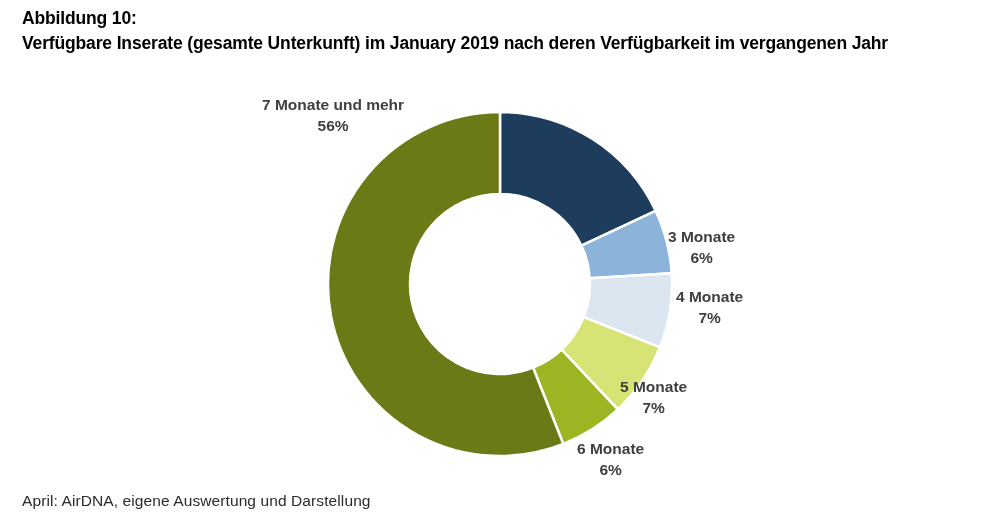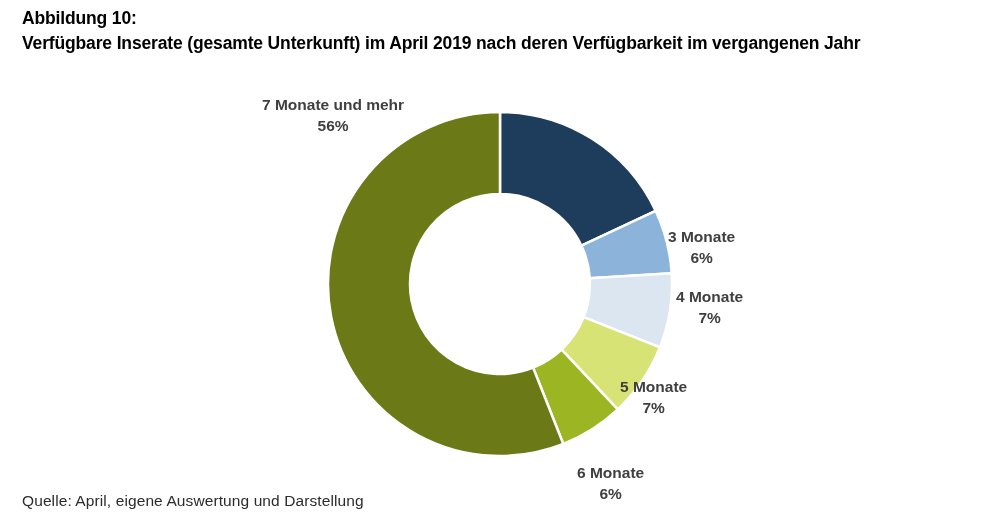--- a/index.html
+++ b/index.html
@@ -66,38 +66,38 @@
   }
   .data-label .pct {
     display: block;
   }
 
   #label-7plus  { left: 262px; top: 32px;  text-align: center; }
   #label-bis2   { left: 610px; top: 53px;  text-align: center; }
   #label-3mon   { left: 668px; top: 156px; text-align: center; margin-top: 8px; }
   #label-4mon   { left: 676px; top: 224px; text-align: center; }
   #label-5mon   { left: 620px; top: 314px; text-align: center; }
-  #label-6mon   { left: 577px; top: 376px; text-align: center; margin-top: 24px; }
+  #label-6mon   { left: 577px; top: 376px; text-align: center; }
 
   
   #source-line {
     position: absolute;
     left: 22px;
     top: 492px;
     font-size: 15.5px;
     color: #2b2b2b;
     letter-spacing: 0.1px;
   }
 </style>
 </head>
 <body>
 
 <div id="figure-title">
   <span class="fig-number">Abbildung 10:</span>
-  <span class="fig-text">Verfügbare Inserate (gesamte Unterkunft) im April 2019 nach deren Verfügbarkeit im vergangenen Jahr</span>
+  <span class="fig-text">Verfügbare Inserate (gesamte Unterkunft) im January 2019 nach deren Verfügbarkeit im vergangenen Jahr</span>
 </div>
 
 <div id="chart-area">
 
   <svg id="donut-svg" width="1000" height="415" viewBox="0 0 1000 415">
     <g id="donut-slices">
         <path d="M 500 50 A 172 172 0 0 1 655.6302530241553 148.7659618508075 L 581.4344347219418 183.67986375914347 A 90 90 0 0 0 500 132 Z" fill="#1e3d5c" stroke="#ffffff" stroke-width="2.5" stroke-linejoin="round"></path>
         <path d="M 655.6302530241553 148.7659618508075 A 172 172 0 0 1 671.6605972896627 211.20003064095806 L 589.8224055585445 216.34885324236177 A 90 90 0 0 0 581.4344347219418 183.67986375914347 Z" fill="#8cb4da" stroke="#ffffff" stroke-width="2.5" stroke-linejoin="round"></path>
         <path d="M 671.6605972896627 211.20003064095806 A 172 172 0 0 1 659.9215555727792 285.3174230617646 L 583.6798837299426 255.131209741621 A 90 90 0 0 0 589.8224055585445 216.34885324236177 Z" fill="#dce6f0" stroke="#ffffff" stroke-width="2.5" stroke-linejoin="round"></path>
         <path d="M 659.9215555727792 285.3174230617646 A 172 172 0 0 1 617.7421022197344 347.3826039164828 L 561.609239533582 287.60717646792705 A 90 90 0 0 0 583.6798837299426 255.131209741621 Z" fill="#d7e374" stroke="#ffffff" stroke-width="2.5" stroke-linejoin="round"></path>
@@ -127,13 +127,13 @@
     <span class="pct">7%</span>
   </div>
 
   <div class="data-label" id="label-6mon">
     <span>6 Monate</span>
     <span class="pct">6%</span>
   </div>
 
 </div>
 
-<div id="source-line">Quelle: April, eigene Auswertung und Darstellung</div>
+<div id="source-line">April: AirDNA, eigene Auswertung und Darstellung</div>
 
 </body></html>

